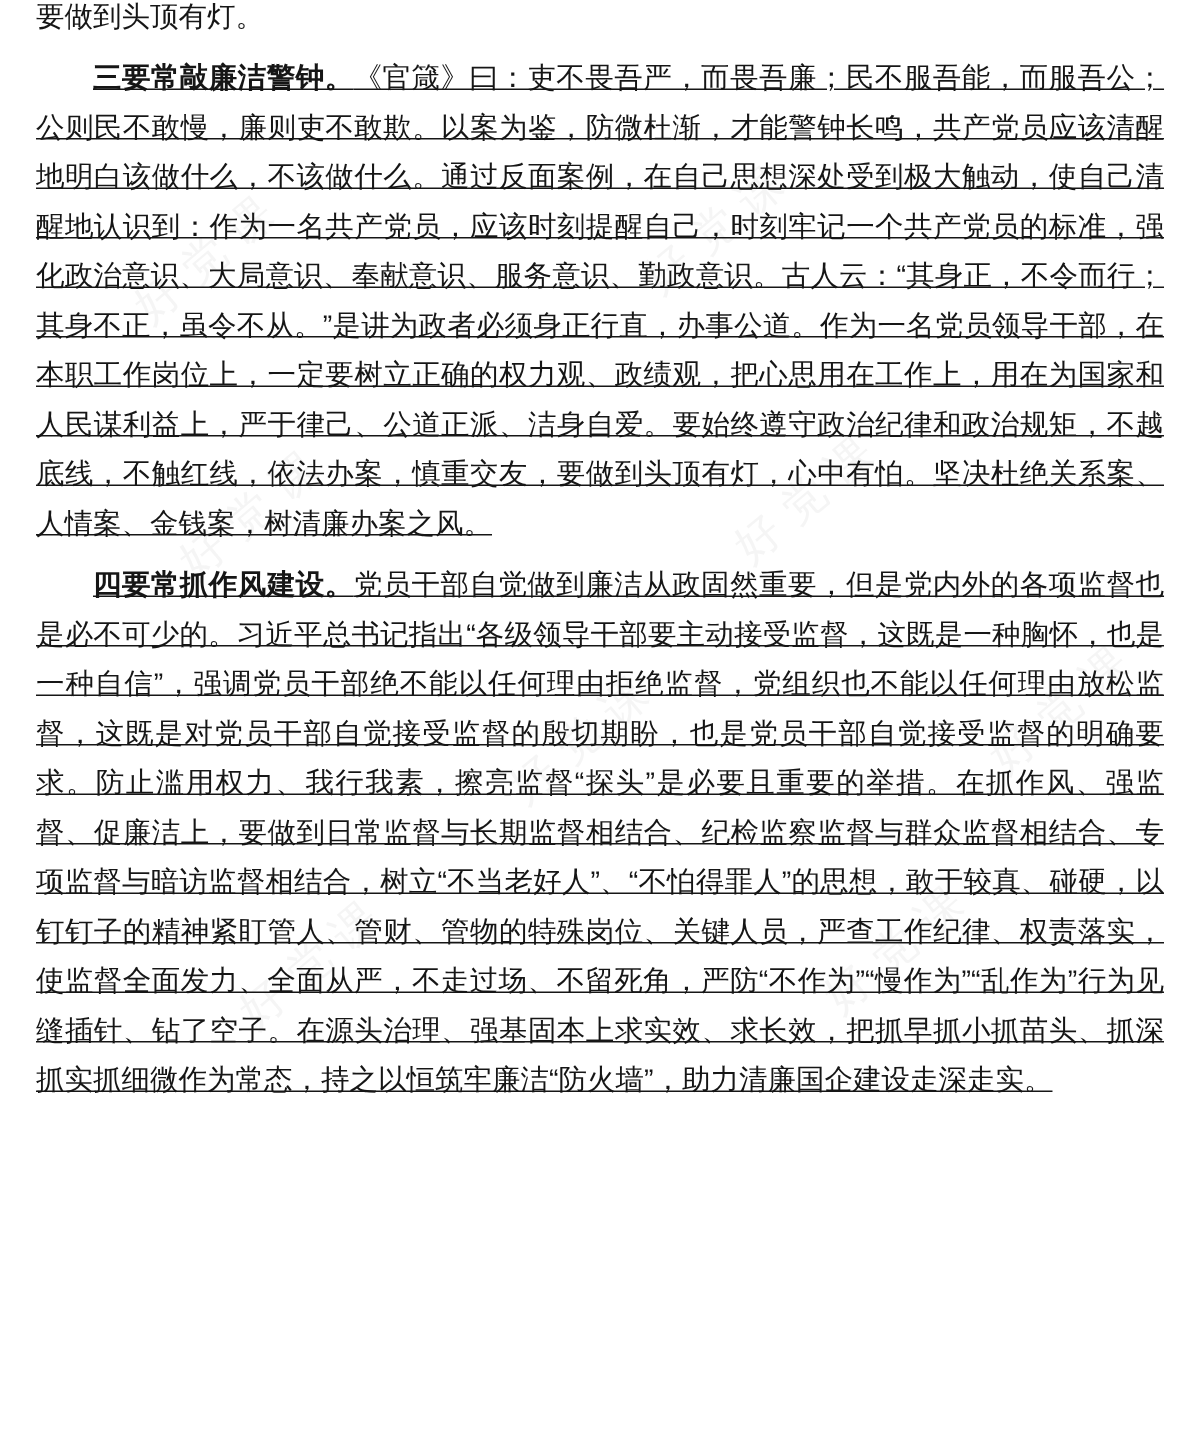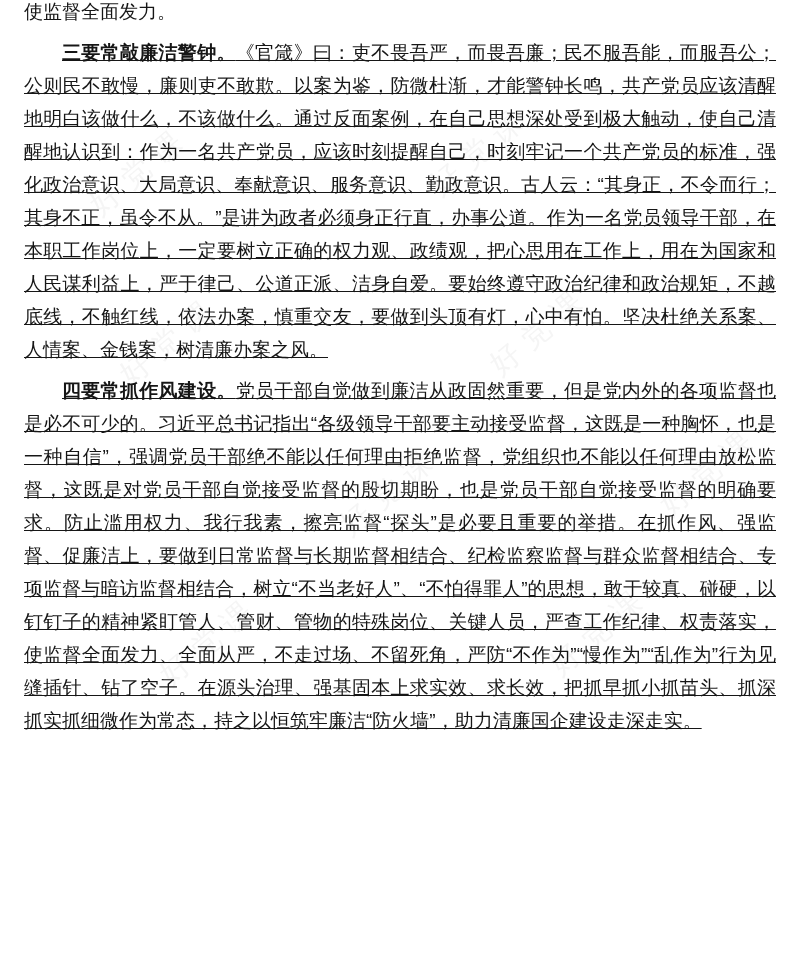--- a/index.html
+++ b/index.html
@@ -73,21 +73,21 @@
   <div class="watermark wm-3">好党课</div>
   <div class="watermark wm-4">好党课</div>
   <div class="watermark wm-5">好党课</div>
   <div class="watermark wm-6">好党课</div>
   <div class="watermark wm-7">好党课</div>
   <div class="watermark wm-8">好党课</div>
 
   <div class="doc">
 
     <p class="continuation">
-      <span class="para-text">使监督全面发力。</span>
+      <span class="para-text">要做到头顶有灯。</span>
     </p>
 
     <p class="indented">
       <span class="para-lead">三要常敲廉洁警钟。</span><span class="para-text">《官箴》曰：吏不畏吾严，而畏吾廉；民不服吾能，而服吾公；公则民不敢慢，廉则吏不敢欺。以案为鉴，防微杜渐，才能警钟长鸣，共产党员应该清醒地明白该做什么，不该做什么。通过反面案例，在自己思想深处受到极大触动，使自己清醒地认识到：作为一名共产党员，应该时刻提醒自己，时刻牢记一个共产党员的标准，强化政治意识、大局意识、奉献意识、服务意识、勤政意识。古人云：“其身正，不令而行；其身不正，虽令不从。”是讲为政者必须身正行直，办事公道。作为一名党员领导干部，在本职工作岗位上，一定要树立正确的权力观、政绩观，把心思用在工作上，用在为国家和人民谋利益上，严于律己、公道正派、洁身自爱。要始终遵守政治纪律和政治规矩，不越底线，不触红线，依法办案，慎重交友，要做到头顶有灯，心中有怕。坚决杜绝关系案、人情案、金钱案，树清廉办案之风。</span>
     </p>
 
     <p class="indented">
       <span class="para-lead">四要常抓作风建设。</span><span class="para-text">党员干部自觉做到廉洁从政固然重要，但是党内外的各项监督也是必不可少的。习近平总书记指出“各级领导干部要主动接受监督，这既是一种胸怀，也是一种自信”，强调党员干部绝不能以任何理由拒绝监督，党组织也不能以任何理由放松监督，这既是对党员干部自觉接受监督的殷切期盼，也是党员干部自觉接受监督的明确要求。防止滥用权力、我行我素，擦亮监督“探头”是必要且重要的举措。在抓作风、强监督、促廉洁上，要做到日常监督与长期监督相结合、纪检监察监督与群众监督相结合、专项监督与暗访监督相结合，树立“不当老好人”、“不怕得罪人”的思想，敢于较真、碰硬，以钉钉子的精神紧盯管人、管财、管物的特殊岗位、关键人员，严查工作纪律、权责落实，使监督全面发力、全面从严，不走过场、不留死角，严防“不作为”“慢作为”“乱作为”行为见缝插针、钻了空子。在源头治理、强基固本上求实效、求长效，把抓早抓小抓苗头、抓深抓实抓细微作为常态，持之以恒筑牢廉洁“防火墙”，助力清廉国企建设走深走实。</span>
     </p>
 

